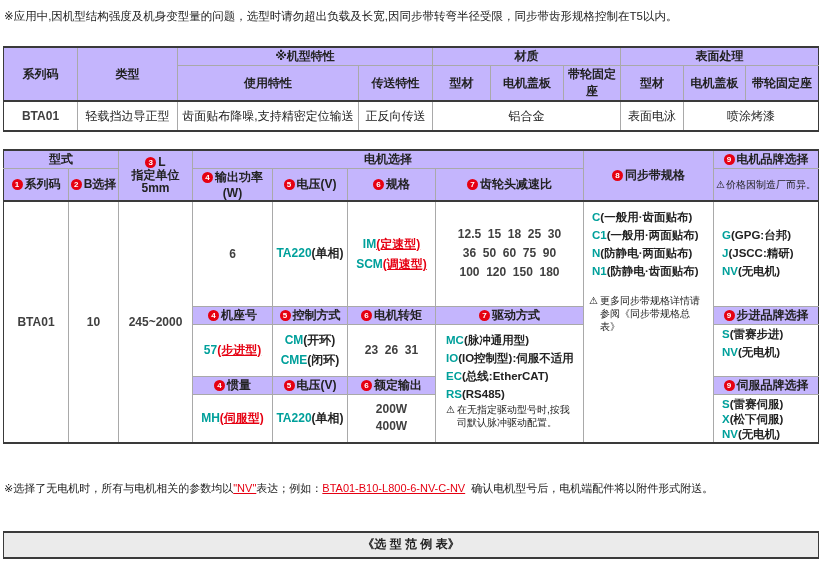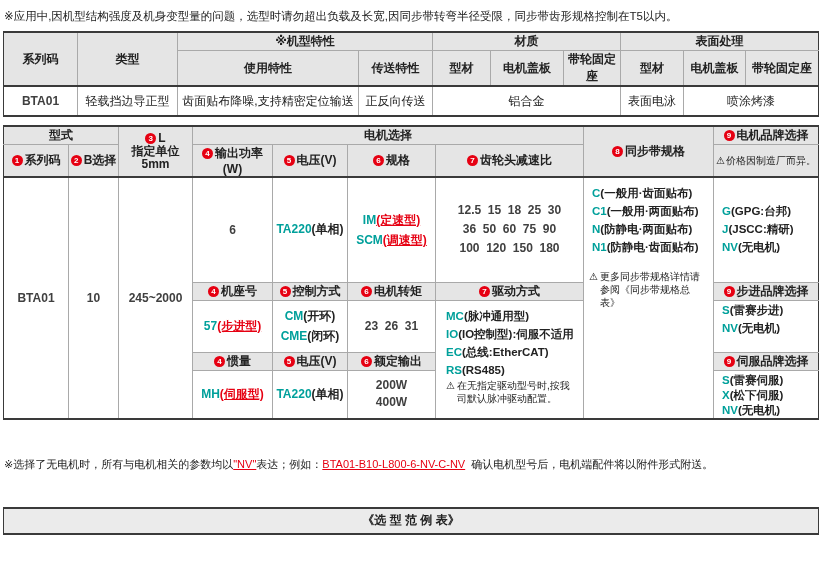--- a/index.html
+++ b/index.html
@@ -1,23 +1,23 @@
 <!DOCTYPE html>
 <html><head>
 <meta charset="utf-8">
 <style>
   html,body{margin:0;padding:0;background:#fff;}
   .page{width:820px;height:563px;background:#fff;position:relative;overflow:hidden;
         font-family:"Liberation Sans","DejaVu Sans",sans-serif;color:#222;}
-  .top-note{margin:9px 2px 7px 4px;font-size:11.5px;color:#222;letter-spacing:0;}
+  .top-note{margin:9px 2px 22px 4px;font-size:11.5px;color:#222;letter-spacing:0;}
 
   table{border-collapse:collapse;table-layout:fixed;margin-left:3px;width:815px;}
   th,td{padding:0;border:1px solid #a9a9a9;text-align:center;vertical-align:middle;
         font-size:12px;overflow:hidden;}
-  th{background:#e5e5e5;font-weight:bold;color:#222;}
+  th{background:#c4b5fd;font-weight:bold;color:#222;}
   table{border-top:2px solid #3a3a3a;border-bottom:2px solid #3a3a3a;}
   table th:first-child,table td:first-child{border-left:1.5px solid #3a3a3a;}
   table th:last-child,table td:last-child{border-right:1.5px solid #3a3a3a;}
   .hdr-bottom{border-bottom:2px solid #3a3a3a !important;}
 
   .teal{color:#404040;font-weight:bold;}
   .red{color:#E60012;text-decoration:underline;}
   .code{color:#00A09B;font-weight:bold;}
   .rest{color:#222;font-weight:bold;}
   .rest.red{color:#E60012;}
@@ -100,21 +100,21 @@
       <td>轻载挡边导正型</td>
       <td>齿面贴布降噪,支持精密定位输送</td>
       <td>正反向传送</td>
       <td colspan="3">铝合金</td>
       <td>表面电泳</td>
       <td colspan="2">喷涂烤漆</td>
     </tr>
   </tbody>
     </table>
 
-  <table class="main" style="margin-top:8px">
+  <table class="main" style="margin-top:17px">
     <colgroup>
         <col style="width:65px">
         <col style="width:50px">
         <col style="width:74px">
         <col style="width:80px">
       <col style="width:75px">
         <col style="width:88px">
         <col style="width:148px">
         <col style="width:130px">
         <col style="width:105px">

